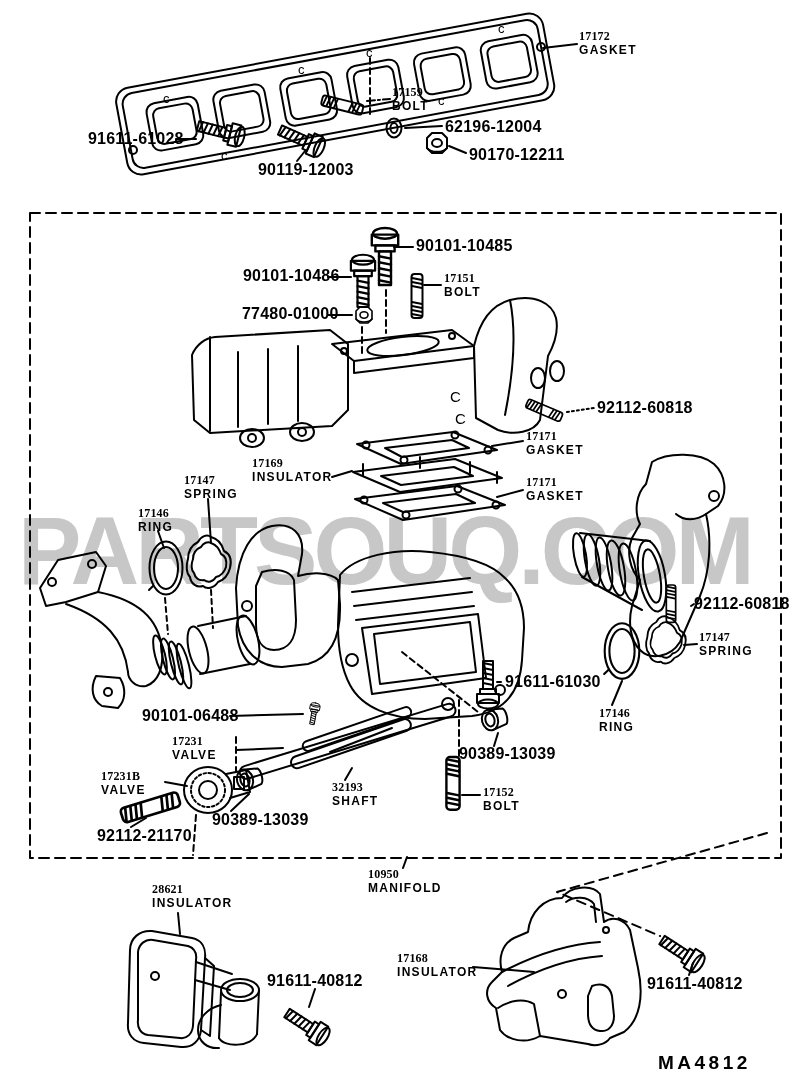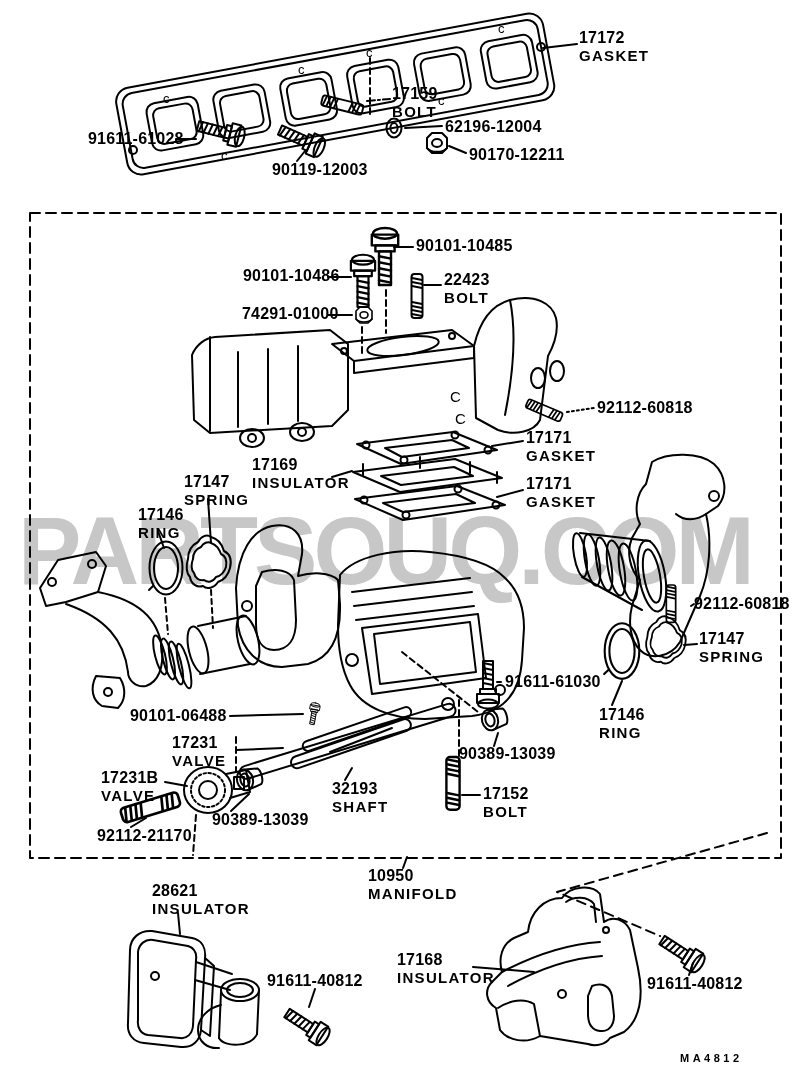--- a/index.html
+++ b/index.html
@@ -6,25 +6,25 @@
   #stage{position:relative;width:800px;height:1092px;background:#fff;overflow:hidden;
          font-family:"Liberation Sans",sans-serif;}
   #watermark{position:absolute;left:18px;top:502px;z-index:1;width:780px;
              font-weight:bold;font-size:97px;line-height:1;letter-spacing:-4px;
              color:#c7c7c7;white-space:nowrap;transform:scaleX(.98);transform-origin:left top;}
   #art{position:absolute;left:0;top:0;z-index:2;pointer-events:none;}
   #art *{stroke:#000;fill:none;stroke-width:2;stroke-linecap:round;stroke-linejoin:round;}
   #art text{fill:#000;stroke:none;font-family:"Liberation Sans",sans-serif;}
   .lbl{position:absolute;z-index:3;color:#000;line-height:1;white-space:nowrap;}
   .lbl .num{display:block;font-weight:bold;font-size:16px;letter-spacing:.2px;}
-  .lbl .sub{display:block;font-weight:bold;font-size:15px;letter-spacing:1.3px;margin-top:2px;}
+  .lbl .sub{display:block;font-weight:bold;font-size:12px;letter-spacing:1.3px;margin-top:2px;}
   .lbl .sub:empty{display:none;}
-  .big .num{font-size:16px;}
-  #diagram-code{position:absolute;z-index:3;left:680px;top:1052px;font-weight:bold;
-                font-size:11px;letter-spacing:3.5px;}
+  .big .num{font-size:12px;font-family:Liberation Serif, serif;}
+  #diagram-code{position:absolute;z-index:3;left:658px;top:1052px;font-weight:bold;
+                font-size:19px;letter-spacing:3.5px;}
 </style>
 </head>
 <body>
 
 <div id="stage">
 
   <div id="watermark">PARTSOUQ.COM</div>
 
   <svg id="art" width="800" height="1092" viewBox="0 0 800 1092">
     <defs>
@@ -310,38 +310,38 @@
   <div class="lbl big" style="left:392px;top:86px">
       <span class="num">17159</span>
       <span class="sub">BOLT</span>
     </div>
   <div class="lbl" style="left:445px;top:119px">
       <span class="num">62196-12004</span>
     </div>
   <div class="lbl" style="left:88px;top:131px">
       <span class="num">91611-61028</span>
     </div>
-  <div class="lbl" style="left:272px;top:162px">
+  <div class="lbl" style="left:258px;top:162px">
       <span class="num">90119-12003</span>
     </div>
   <div class="lbl" style="left:469px;top:147px">
       <span class="num">90170-12211</span>
     </div>
   <div class="lbl" style="left:416px;top:238px">
       <span class="num">90101-10485</span>
     </div>
   <div class="lbl" style="left:243px;top:268px">
       <span class="num">90101-10486</span>
     </div>
   <div class="lbl big" style="left:444px;top:272px">
-      <span class="num">22423</span>
+      <span class="num">17151</span>
       <span class="sub">BOLT</span>
     </div>
   <div class="lbl" style="left:242px;top:306px">
-      <span class="num">74291-01000</span>
+      <span class="num">77480-01000</span>
     </div>
   <div class="lbl" style="left:597px;top:400px">
       <span class="num">92112-60818</span>
     </div>
   <div class="lbl big" style="left:526px;top:430px">
       <span class="num">17171</span>
       <span class="sub">GASKET</span>
     </div>
   <div class="lbl big" style="left:252px;top:457px">
       <span class="num">17169</span>
@@ -366,21 +366,21 @@
       <span class="num">17147</span>
       <span class="sub">SPRING</span>
     </div>
   <div class="lbl" style="left:505px;top:674px">
       <span class="num">91611-61030</span>
     </div>
   <div class="lbl big" style="left:599px;top:707px">
       <span class="num">17146</span>
       <span class="sub">RING</span>
     </div>
-  <div class="lbl" style="left:130px;top:708px">
+  <div class="lbl" style="left:142px;top:708px">
       <span class="num">90101-06488</span>
     </div>
   <div class="lbl big" style="left:172px;top:735px">
       <span class="num">17231</span>
       <span class="sub">VALVE</span>
     </div>
   <div class="lbl" style="left:459px;top:746px">
       <span class="num">90389-13039</span>
     </div>
   <div class="lbl big" style="left:101px;top:770px">

